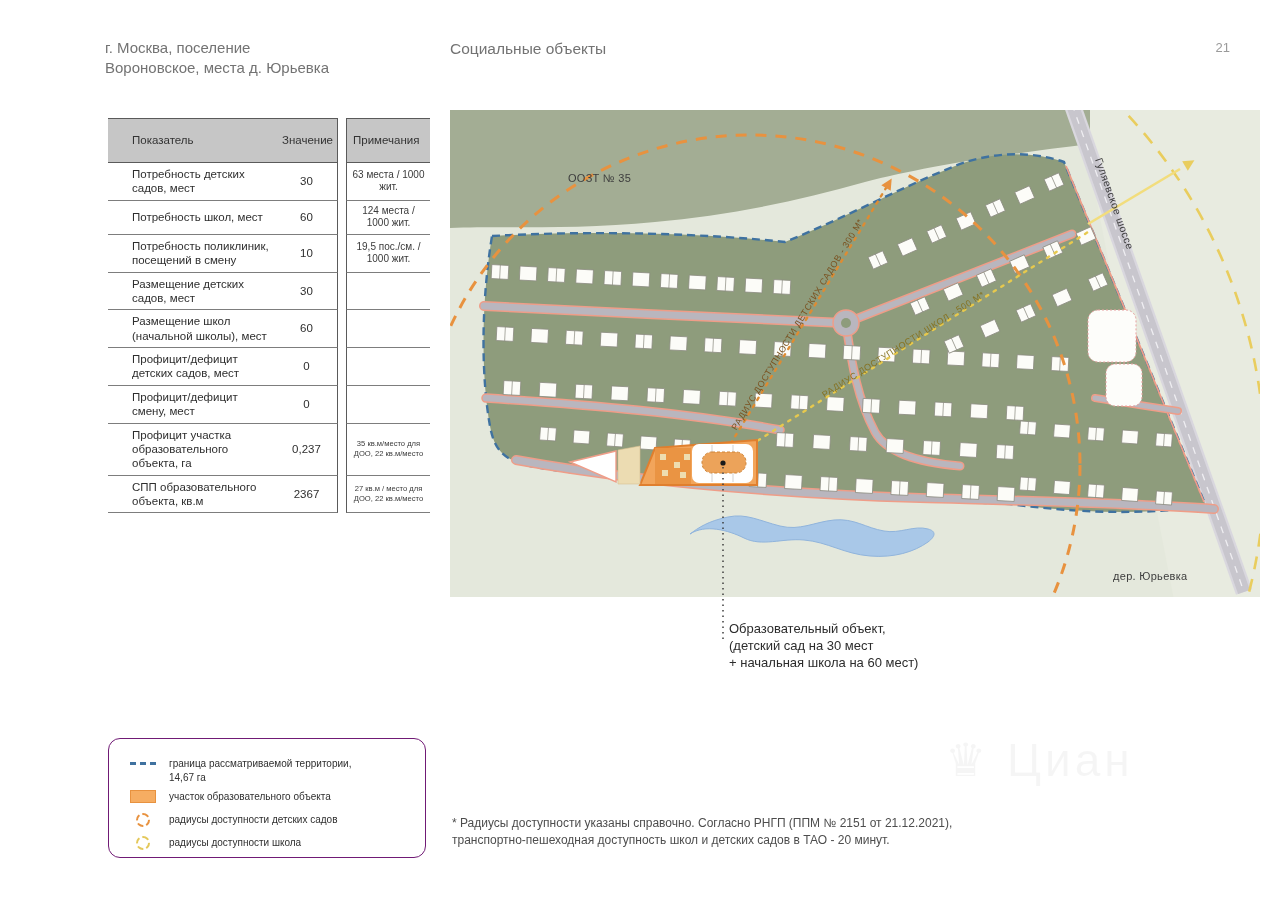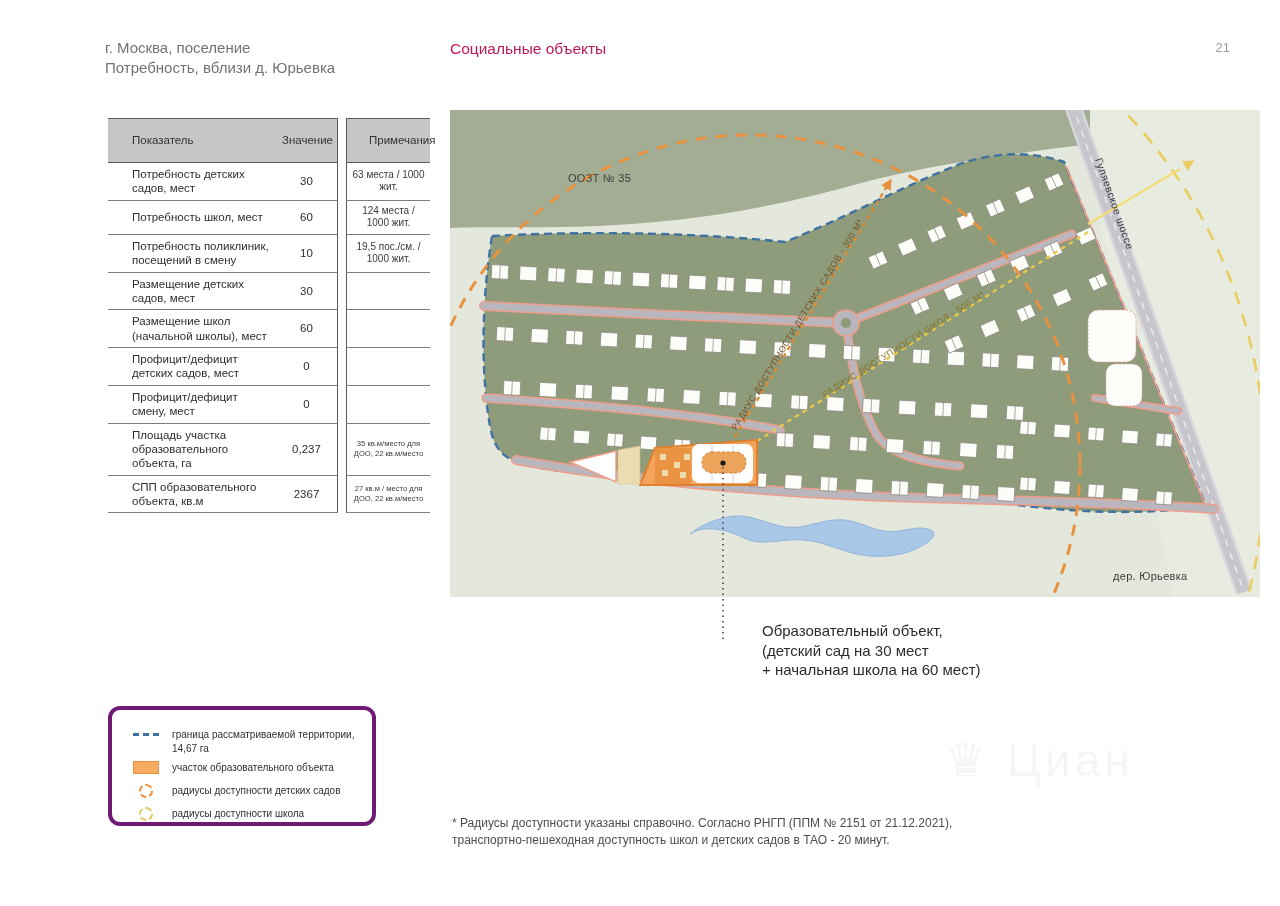--- a/index.html
+++ b/index.html
@@ -1,37 +1,37 @@
 <!DOCTYPE html>
 <html><head>
 <meta charset="utf-8">
 <style>
   html,body{margin:0;padding:0;background:#ffffff;}
   .page{position:relative;width:1280px;height:906px;background:#ffffff;overflow:hidden;
         font-family:"Liberation Sans","DejaVu Sans",sans-serif;color:#333;}
 
   
   .hdr-location{position:absolute;left:105px;top:38px;font-size:15px;line-height:1.35;color:#737373;}
-  .hdr-title{position:absolute;left:450px;top:40px;font-size:15.5px;color:#be185d;}
+  .hdr-title{position:absolute;left:450px;top:40px;font-size:15.5px;color:#737373;}
   .hdr-pagenum{position:absolute;right:50px;top:40px;font-size:13px;color:#9a9a9a;}
 
   
   .ind-table{position:absolute;left:108px;top:118px;width:322px;
              display:grid;grid-template-columns:168px 62px 8px 84px;font-size:11.5px;color:#2e2e2e;}
   .ind-table .cell{display:flex;align-items:center;box-sizing:border-box;
                    border-bottom:1px solid #7d7d7d;padding:4px 4px;line-height:1.25;min-height:27px;}
   .ind-table .c-ind{justify-content:flex-start;padding-left:24px;}
   .ind-table .c-val{justify-content:center;border-right:1px solid #5a5a5a;}
   .ind-table .c-gap{border:none;padding:0;}
   .ind-table .c-note{justify-content:center;text-align:center;border-left:1px solid #5a5a5a;
                      font-size:10px;color:#3a3a3a;}
   .ind-table .hrow{background:#c6c6c6;border-top:1px solid #5a5a5a;border-bottom:1px solid #5a5a5a;
                    min-height:45px;font-size:11.5px;color:#333;}
   .ind-table .hgap{background:#ffffff;border:none;}
-  .ind-table .h-note{justify-content:flex-start;padding-left:22px;font-size:11.5px;}
+  .ind-table .h-note{justify-content:flex-start;padding-left:6px;font-size:11.5px;}
   .ind-table .note-sm{font-size:7.6px;line-height:1.3;}
 
   
   .map-panel{position:absolute;left:450px;top:110px;width:810px;height:575px;}
   svg text{font-family:"Liberation Sans","DejaVu Sans",sans-serif;}
   .map-bg{fill:#e4e8dc;}
   .east-bg{fill:#e8ebe0;}
   .oozt{fill:#a3ad94;}
   .territory{fill:#8e9c7c;stroke:#3f72a0;stroke-width:2.4;stroke-dasharray:8 5;}
   .road-edge{fill:none;stroke:#ef9d88;stroke-linecap:round;}
@@ -45,46 +45,46 @@
   .circ-dd{fill:none;stroke:#e8923f;stroke-width:3;stroke-dasharray:11 9;}
   .circ-sch{fill:none;stroke:#e9cd5e;stroke-width:2.6;stroke-dasharray:13 10;}
   .meas-dd{fill:none;stroke:#dd8c33;stroke-width:2.4;stroke-dasharray:2.5 6;stroke-linecap:round;}
   .meas-sch{fill:none;stroke:#e7c94d;stroke-width:2.4;stroke-dasharray:2.5 6.5;stroke-linecap:round;}
   .meas-sch-solid{fill:none;stroke:#f2dd7c;stroke-width:2.6;}
   .pond{fill:#a9c8e8;stroke:#90b4dc;stroke-width:1;}
   .map-label{font-size:11px;fill:#3d3d3d;letter-spacing:0.3px;}
   .rad-label-dd{font-size:9px;fill:#7a5220;letter-spacing:0.55px;}
   .rad-label-sch{font-size:9px;fill:#857324;letter-spacing:0.55px;}
   .callout-line{stroke:#3d3d3d;stroke-width:1.5;stroke-dasharray:1.5 4;}
-  .callout-text{position:absolute;left:729px;top:621px;font-size:15px;line-height:1.3;color:#2c2c2c;margin-left:33px;}
+  .callout-text{position:absolute;left:729px;top:621px;font-size:13px;line-height:1.3;color:#2c2c2c;}
 
   
-  .legend{position:absolute;left:108px;top:706px;width:268px;height:120px;box-sizing:border-box;
-          border:4px solid #701a75;border-radius:12px;background:#fff;}
+  .legend{position:absolute;left:108px;top:738px;width:318px;height:120px;box-sizing:border-box;
+          border:1px solid #701a75;border-radius:12px;background:#fff;}
   .lg-item{position:absolute;left:0;display:flex;align-items:flex-start;}
   .lg-sw{width:40px;margin-left:14px;display:flex;justify-content:center;align-items:center;flex:none;}
   .lg-txt{font-size:10px;color:#2f2f2f;line-height:1.35;margin-left:6px;}
   .sw-dash{width:26px;border-top:3px dashed #3f72a0;margin-top:5px;}
   .sw-parcel{width:26px;height:13px;background:#f6ad62;border:1.5px solid #e8923f;box-sizing:border-box;}
   .sw-circ-dd{width:14px;height:14px;border:2px dashed #e8923f;border-radius:50%;box-sizing:border-box;}
   .sw-circ-sch{width:14px;height:14px;border:2px dashed #e4c85a;border-radius:50%;box-sizing:border-box;}
 
   
   .footnote{position:absolute;left:452px;top:815px;width:552px;font-size:12px;line-height:1.4;color:#4d4d4d;}
   .watermark{position:absolute;left:945px;top:733px;font-size:46px;color:#000;opacity:0.035;
              letter-spacing:4px;}
 </style>
 </head>
 <body>
 
 <div class="page">
 
   <div class="hdr-location">
     <div>г. Москва, поселение</div>
-    <div>Потребность, вблизи д. Юрьевка</div>
+    <div>Вороновское, места д. Юрьевка</div>
   </div>
   <div class="hdr-title">Социальные объекты</div>
   <div class="hdr-pagenum">21</div>
 
   <div class="ind-table">
     <div class="cell hrow c-ind">Показатель</div>
     <div class="cell hrow c-val" style="justify-content:flex-end;padding-right:4px;">
         <span>Значение</span>
       </div>
     <div class="cell hrow hgap c-gap"></div>
@@ -118,21 +118,21 @@
     <div class="cell c-ind">Профицит/дефицит детских садов, мест</div>
     <div class="cell c-val">0</div>
     <div class="cell c-gap"></div>
     <div class="cell c-note"></div>
 
     <div class="cell c-ind">Профицит/дефицит смену, мест</div>
     <div class="cell c-val">0</div>
     <div class="cell c-gap"></div>
     <div class="cell c-note"></div>
 
-    <div class="cell c-ind">Площадь участка образовательного объекта, га</div>
+    <div class="cell c-ind">Профицит участка образовательного объекта, га</div>
     <div class="cell c-val">0,237</div>
     <div class="cell c-gap"></div>
     <div class="cell c-note note-sm">35 кв.м/место для ДОО, 22 кв.м/место</div>
 
     <div class="cell c-ind">СПП образовательного объекта, кв.м</div>
     <div class="cell c-val">2367</div>
     <div class="cell c-gap"></div>
     <div class="cell c-note note-sm">27 кв.м / место для ДОО, 22 кв.м/место</div>
   </div>
 

